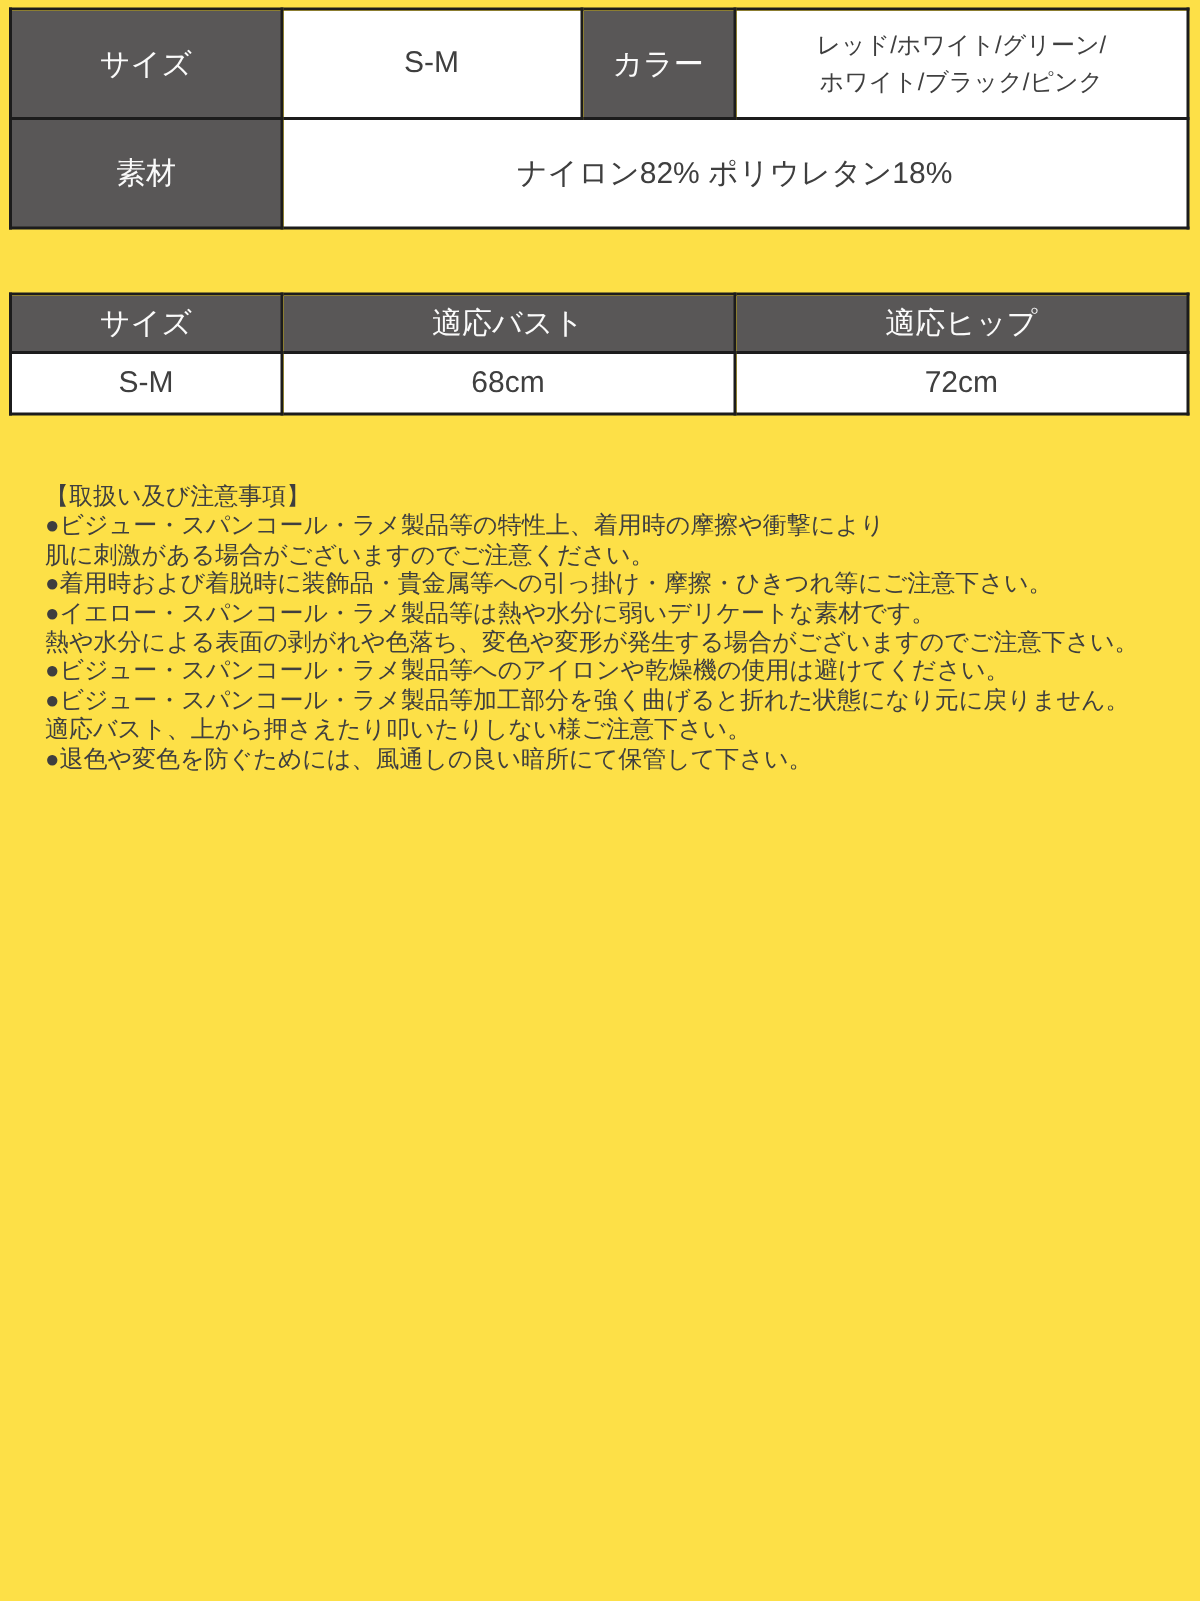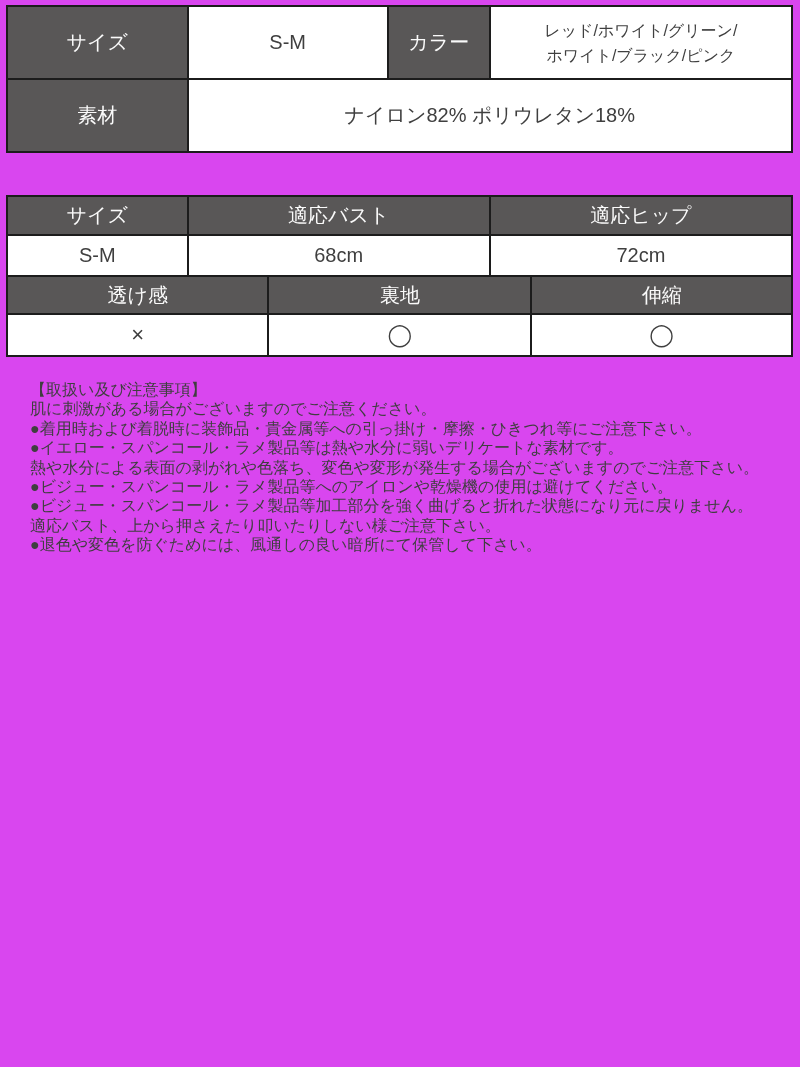--- a/index.html
+++ b/index.html
@@ -5,21 +5,21 @@
   html, body {
     margin: 0;
     padding: 0;
     background: #ffffff;
     font-family: "Liberation Sans", "DejaVu Sans", sans-serif;
   }
   .page {
     position: relative;
     width: 800px;
     height: 1067px;
-    background: #d946ef;
+    background: #fde047;
     overflow: hidden;
   }
   .wrap {
     margin-left: 6px;
     width: 787px;
   }
   table.tbl {
     border-collapse: collapse;
     table-layout: fixed;
     width: 787px;
@@ -53,21 +53,21 @@
     color: #3f3f3f;
   }
   td.color-cell {
     font-size: 16px;
     line-height: 25px;
   }
   td.sym {
     font-size: 22px;
   }
   .notes {
-    margin-top: 23px;
+    margin-top: 45px;
     padding-left: 24px;
     padding-right: 10px;
     color: #3f3f3f;
     font-size: 16px;
     line-height: 19.4px;
   }
   .note-line { white-space: nowrap; }
 </style>
 </head>
 <body>
@@ -113,42 +113,24 @@
       </tr>
       <tr class="rb">
         <td class="val">S-M</td>
         <td class="val">68cm</td>
         <td class="val">72cm</td>
       </tr>
     </tbody>
       </table>
 
 
-    <table class="tbl tbl4">
-      <colgroup>
-        <col style="width:33.3%">
-        <col style="width:33.5%">
-        <col style="width:33.2%">
-      </colgroup>
-      <tbody>
-          <tr class="rh">
-        <td class="hd">透け感</td>
-        <td class="hd">裏地</td>
-        <td class="hd">伸縮</td>
-      </tr>
-      <tr class="rb">
-        <td class="val sym">×</td>
-        <td class="val sym">◯</td>
-        <td class="val sym">◯</td>
-      </tr>
-    </tbody>
-      </table>
 
     <div class="notes">
       <div class="note-line">【取扱い及び注意事項】</div>
+      <div class="note-line">●ビジュー・スパンコール・ラメ製品等の特性上、着用時の摩擦や衝撃により</div>
       <div class="note-line">肌に刺激がある場合がございますのでご注意ください。</div>
       <div class="note-line">●着用時および着脱時に装飾品・貴金属等への引っ掛け・摩擦・ひきつれ等にご注意下さい。</div>
       <div class="note-line">●イエロー・スパンコール・ラメ製品等は熱や水分に弱いデリケートな素材です。</div>
       <div class="note-line">熱や水分による表面の剥がれや色落ち、変色や変形が発生する場合がございますのでご注意下さい。</div>
       <div class="note-line">●ビジュー・スパンコール・ラメ製品等へのアイロンや乾燥機の使用は避けてください。</div>
       <div class="note-line">●ビジュー・スパンコール・ラメ製品等加工部分を強く曲げると折れた状態になり元に戻りません。</div>
       <div class="note-line">適応バスト、上から押さえたり叩いたりしない様ご注意下さい。</div>
       <div class="note-line">●退色や変色を防ぐためには、風通しの良い暗所にて保管して下さい。</div>
     </div>
 

